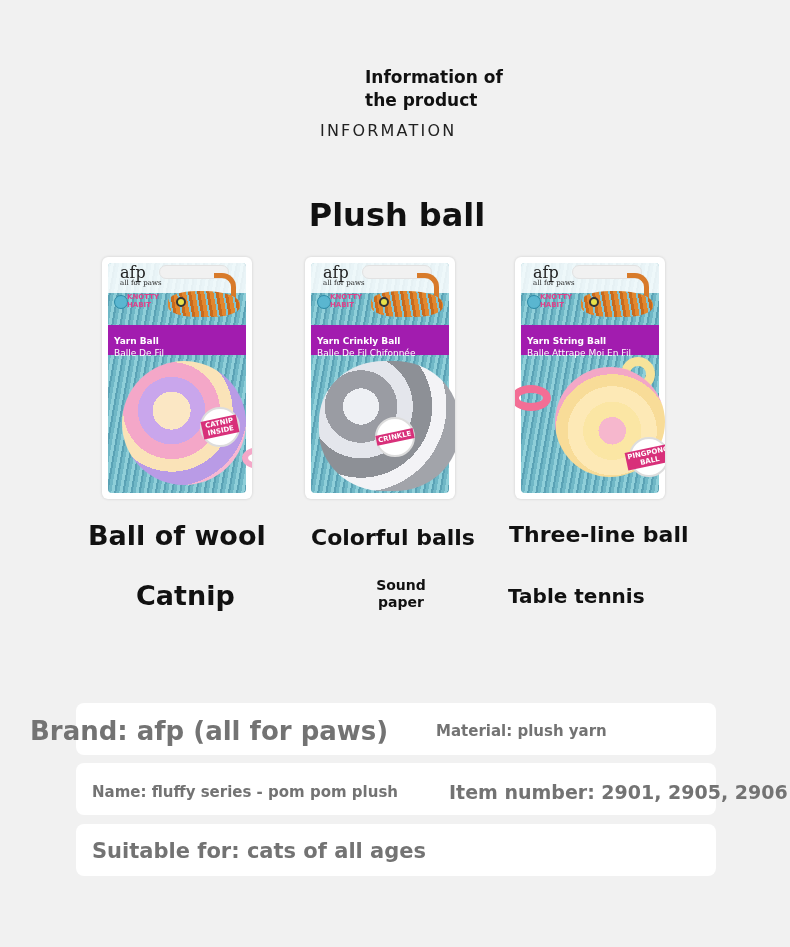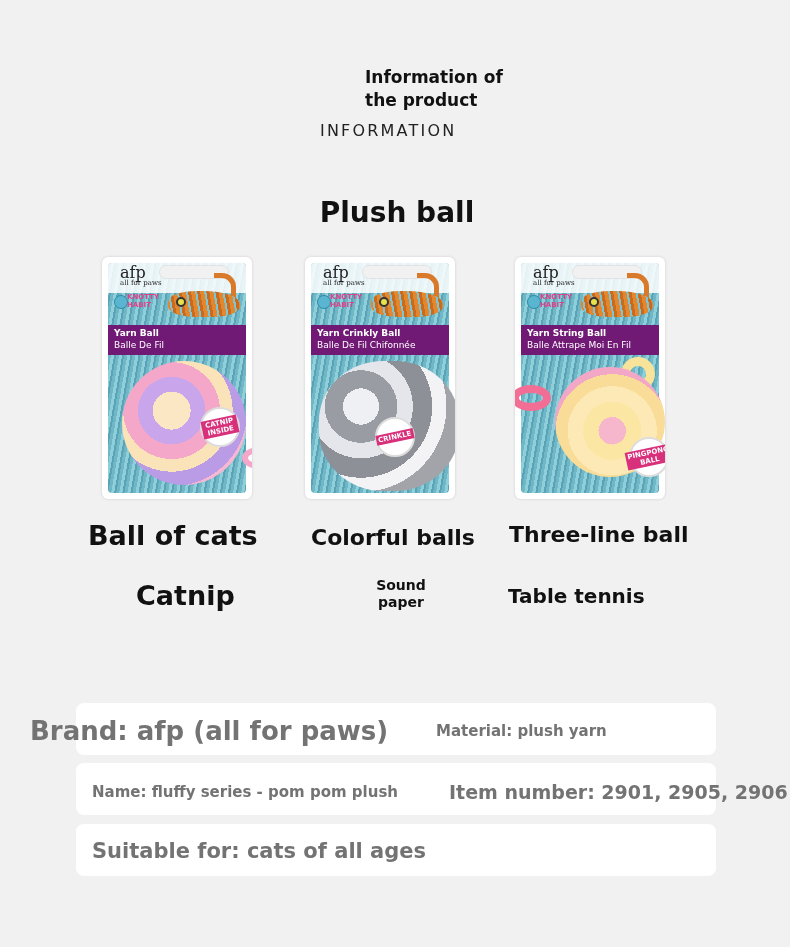--- a/index.html
+++ b/index.html
@@ -2,38 +2,38 @@
 <html><head>
 <meta charset="utf-8">
 <style>
   * { box-sizing: border-box; margin: 0; padding: 0; }
   html, body { width: 790px; height: 947px; background: #f1f1f1; overflow: hidden; }
   body { position: relative; font-family: "DejaVu Sans", sans-serif; color: #111; }
 
   .abs { position: absolute; }
   .hdr-title { left: 317px; top: 66px; font-size: 17px; font-weight: bold; line-height: 23px; color: #111; margin-left: 48px; }
   .hdr-sub { left: 320px; top: 121px; font-size: 16px; letter-spacing: 2.2px; color: #222; font-weight: normal; }
-  .section-title { left: 0; width: 790px; text-align: center; top: 196px; font-size: 28px; font-weight: bold; padding-left: 4px; }
+  .section-title { left: 0; width: 790px; text-align: center; top: 196px; font-size: 32px; font-weight: bold; padding-left: 4px; }
 
   .card { width: 150px; height: 242px; background: #fff; border-radius: 6px; box-shadow: 0 0 3px rgba(0,0,0,0.15); overflow: hidden; }
   .card .hang { position: absolute; left: 50%; top: 8px; width: 70px; height: 14px; margin-left: -18px; background: #f1f1f1; border-radius: 8px; border: 1px solid #e2e2e2; }
   .card .bg { position: absolute; left: 6px; right: 6px; top: 6px; bottom: 6px;
       background: repeating-linear-gradient(100deg, #6fb7c6 0 3px, #8fcfd9 3px 6px, #5aa2b5 6px 8px); border-radius: 4px; }
   .card .topwhite { position: absolute; left: 6px; right: 6px; top: 6px; height: 30px; background: rgba(255,255,255,0.85); border-radius: 4px 4px 0 0; }
   .card .logo { position: absolute; left: 18px; top: 6px; font-family: "DejaVu Serif", serif; font-size: 16px; color: #222; }
   .card .logo small { display: block; font-size: 7px; margin-top: -3px; text-align: right; }
   .card .brandbadge { position: absolute; left: 12px; top: 36px; width: 46px; height: 24px; }
   .card .brandbadge .yarn { position: absolute; left: 0; top: 2px; width: 14px; height: 14px; border-radius: 50%; background: #5ab6d0; border: 1px solid #2d8aa6; }
   .card .brandbadge .knotty { position: absolute; left: 13px; top: 0; font-size: 7px; font-weight: bold; color: #e0408a; line-height: 8px; }
   .card .cat { position: absolute; right: 8px; top: 16px; width: 80px; height: 48px; }
   .card .cat .body { position: absolute; left: 4px; top: 18px; width: 72px; height: 26px; border-radius: 40% 50% 40% 40%;
       background: repeating-linear-gradient(80deg, #e2872e 0 4px, #7fc4d2 4px 6px, #c96a1c 6px 9px); }
   .card .cat .tail { position: absolute; right: 8px; top: 0; width: 22px; height: 26px; border: 5px solid #d87a2a; border-bottom: none; border-left: none; border-radius: 0 14px 0 0; }
   .card .cat .eye { position: absolute; left: 12px; top: 24px; width: 10px; height: 10px; border-radius: 50%; background: #e8e14a; border: 2px solid #333; }
-  .card .band { position: absolute; left: 6px; right: 6px; top: 68px; height: 30px; background: #701a75; color: #fff; padding: 2px 6px; }
+  .card .band { position: absolute; left: 6px; right: 6px; top: 68px; height: 30px; background: #a21caf; color: #fff; padding: 10px 6px; }
   .card .band .en { font-size: 9px; font-weight: bold; line-height: 12px; display: block; }
   .card .band .fr { font-size: 9px; line-height: 12px; display: block; }
   .card .toy { position: absolute; border-radius: 50%; }
   .card .sticker { position: absolute; width: 40px; height: 40px; border-radius: 50%; background: #fff; border: 2px solid #ddd;
       display: flex; align-items: center; justify-content: center; text-align: center; }
   .card .sticker span { font-size: 7px; font-weight: bold; color: #fff; background: #d8307a; padding: 1px 2px; line-height: 8px; transform: rotate(-12deg); }
 
   .label { font-weight: bold; color: #111; white-space: nowrap; }
   .lbl-big { font-size: 27px; }
   .lbl-mid { font-size: 22px; }
@@ -124,21 +124,21 @@
   </div>
   <div class="toy" style="left:106px; top:100px; width:34px; height:34px; border:9px solid #f7e39a; background:transparent;"></div>
   <div class="toy" style="left:40px; top:110px; width:110px; height:110px;
      background: radial-gradient(circle at 52% 58%, #f6b7cd 0 16%, #fbe6a4 16% 34%, #fde9b6 34% 52%, #f8dc98 52% 66%, #f3a7c6 66% 80%, #c79ae0 80% 100%);"></div>
   <div class="toy" style="left:-4px; top:128px; width:40px; height:26px; border:8px solid #f36e95; background:transparent;"></div>
   <div class="sticker" style="left:114px; top:180px;">
       <span>PINGPONG BALL</span>
     </div>
 </div>
 
-<div class="abs label lbl-big" style="left:88px; top:520px;">Ball of cats</div>
+<div class="abs label lbl-big" style="left:88px; top:520px;">Ball of wool</div>
 <div class="abs label lbl-mid" style="left:311px; top:525px;">Colorful balls</div>
 <div class="abs label lbl-mid" style="left:509px; top:522px;">Three-line ball</div>
 
 <div class="abs label lbl-big" style="left:136px; top:580px;">Catnip</div>
 <div class="abs label lbl-sm" style="left:360px; top:577px; width:82px;">
   <div>Sound</div>
   <div>paper</div>
 </div>
 <div class="abs label" style="left:508px; top:584px; font-size:20px;">Table tennis</div>
 

